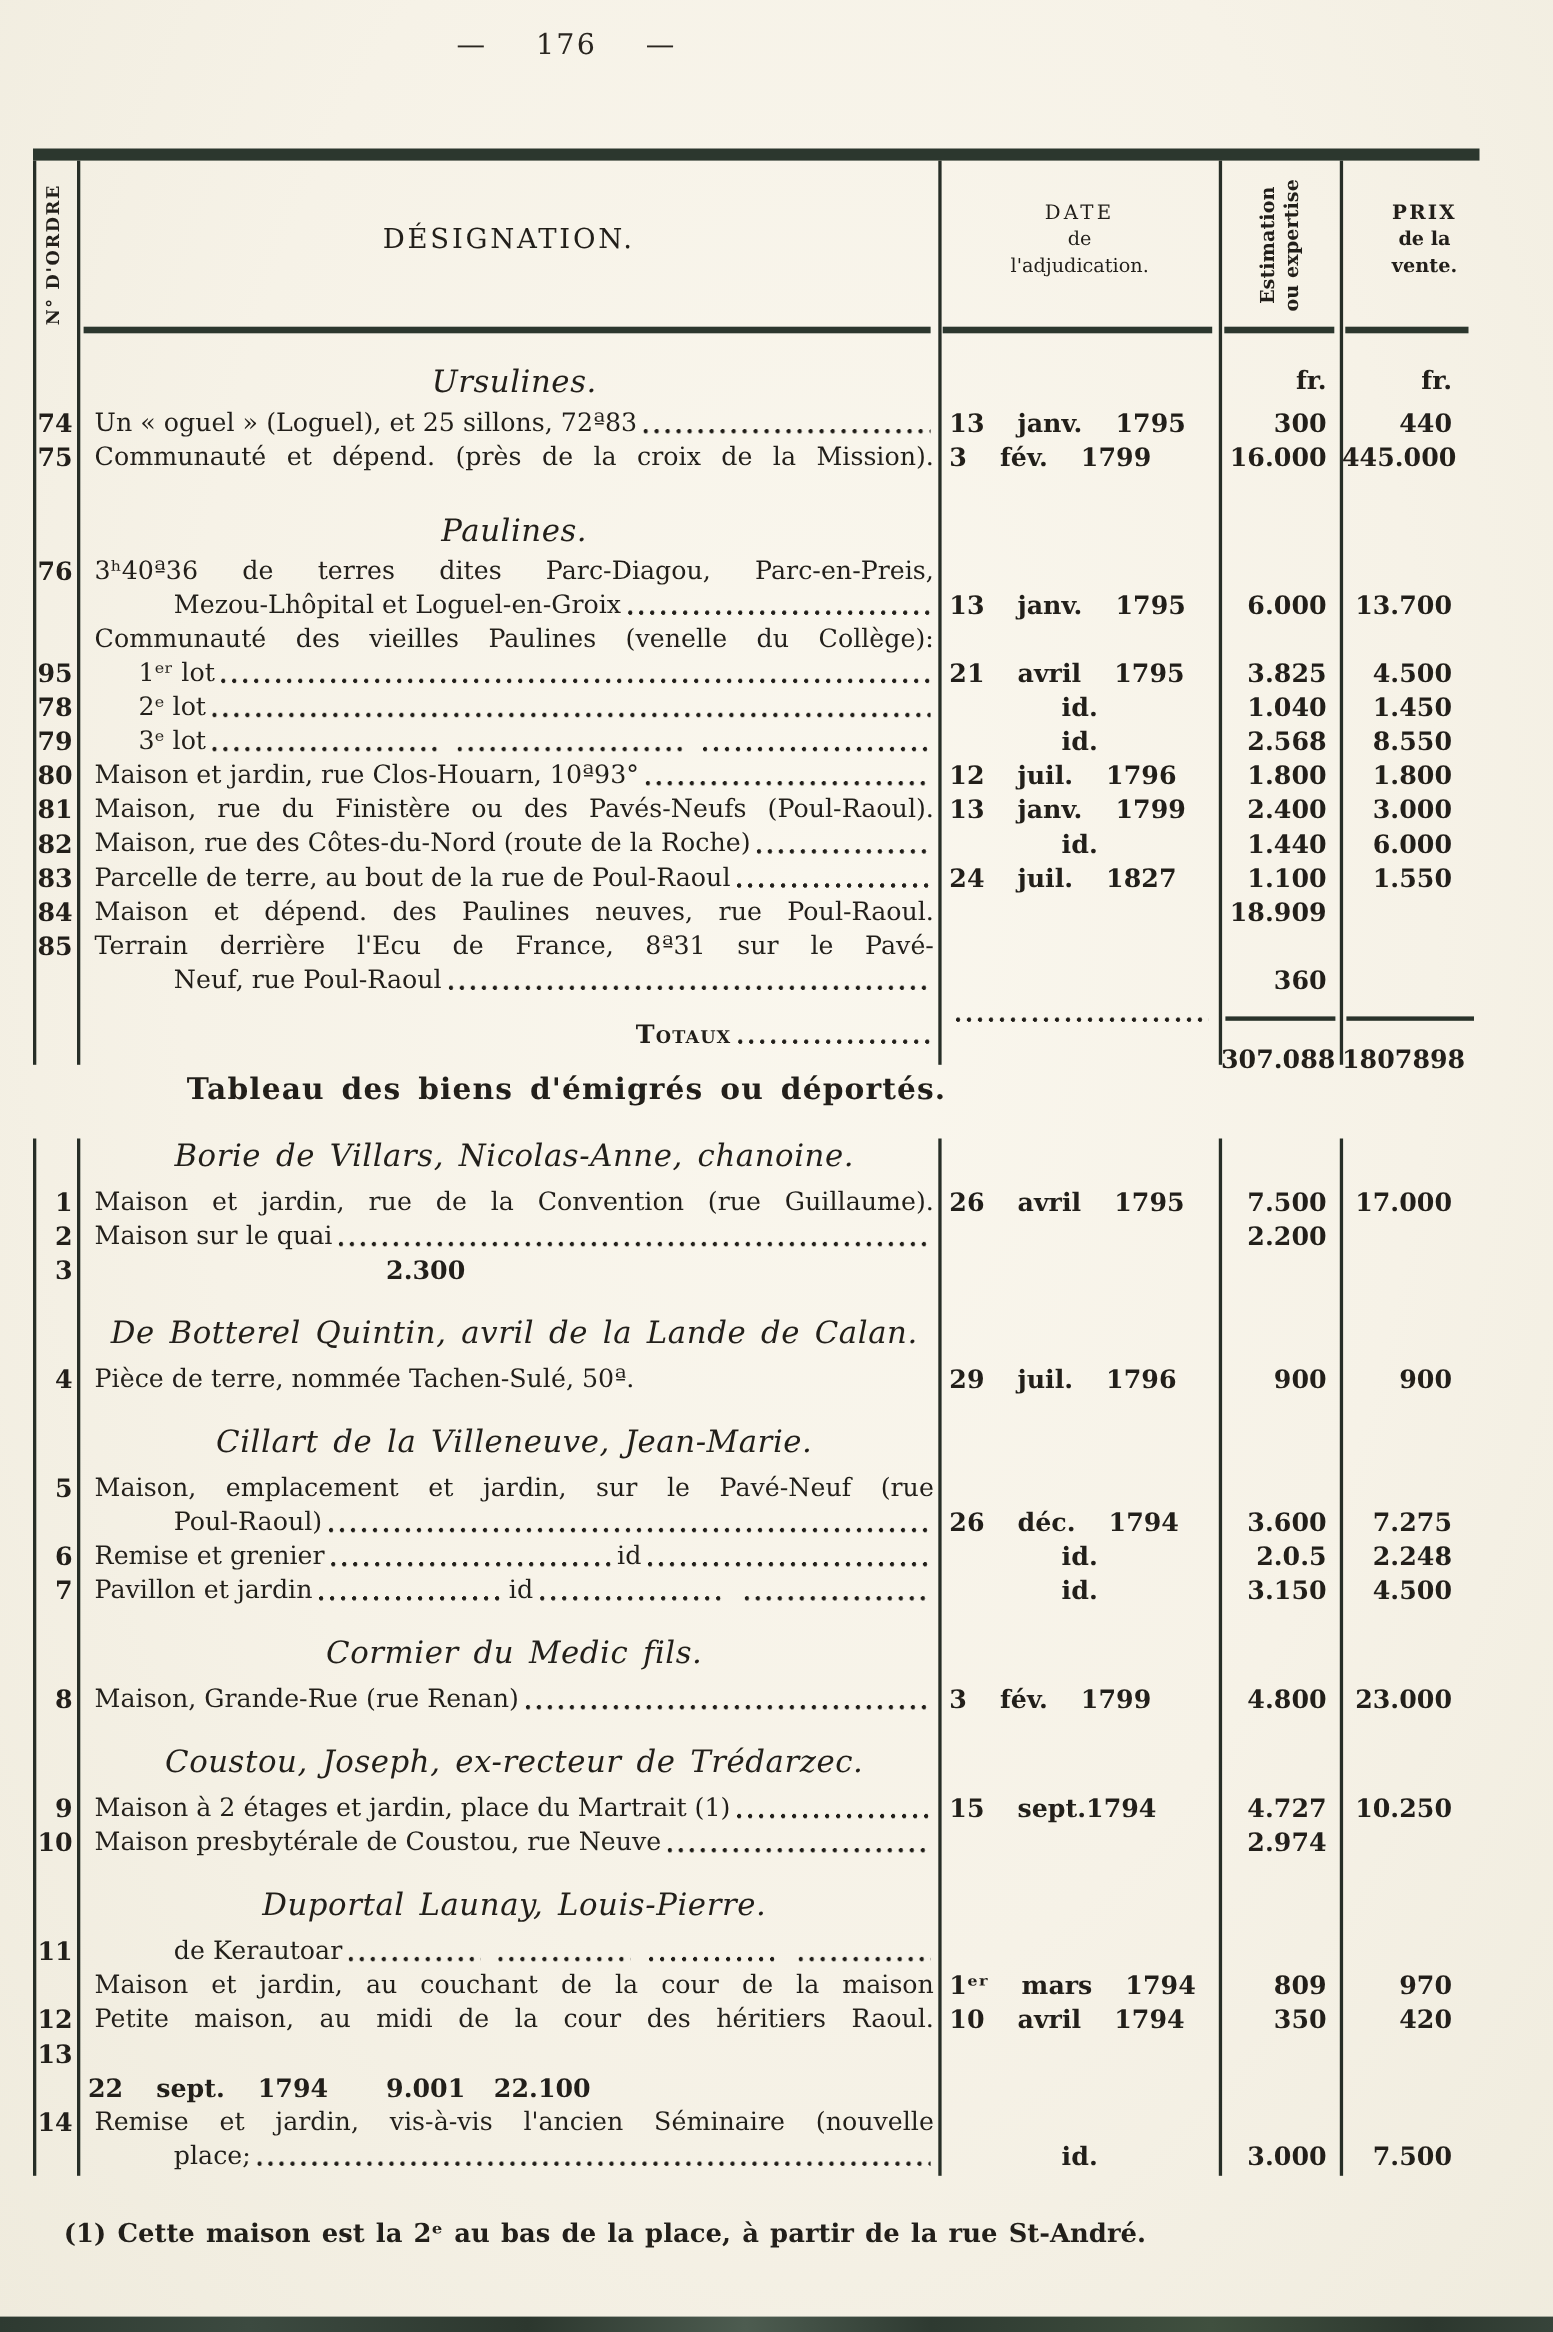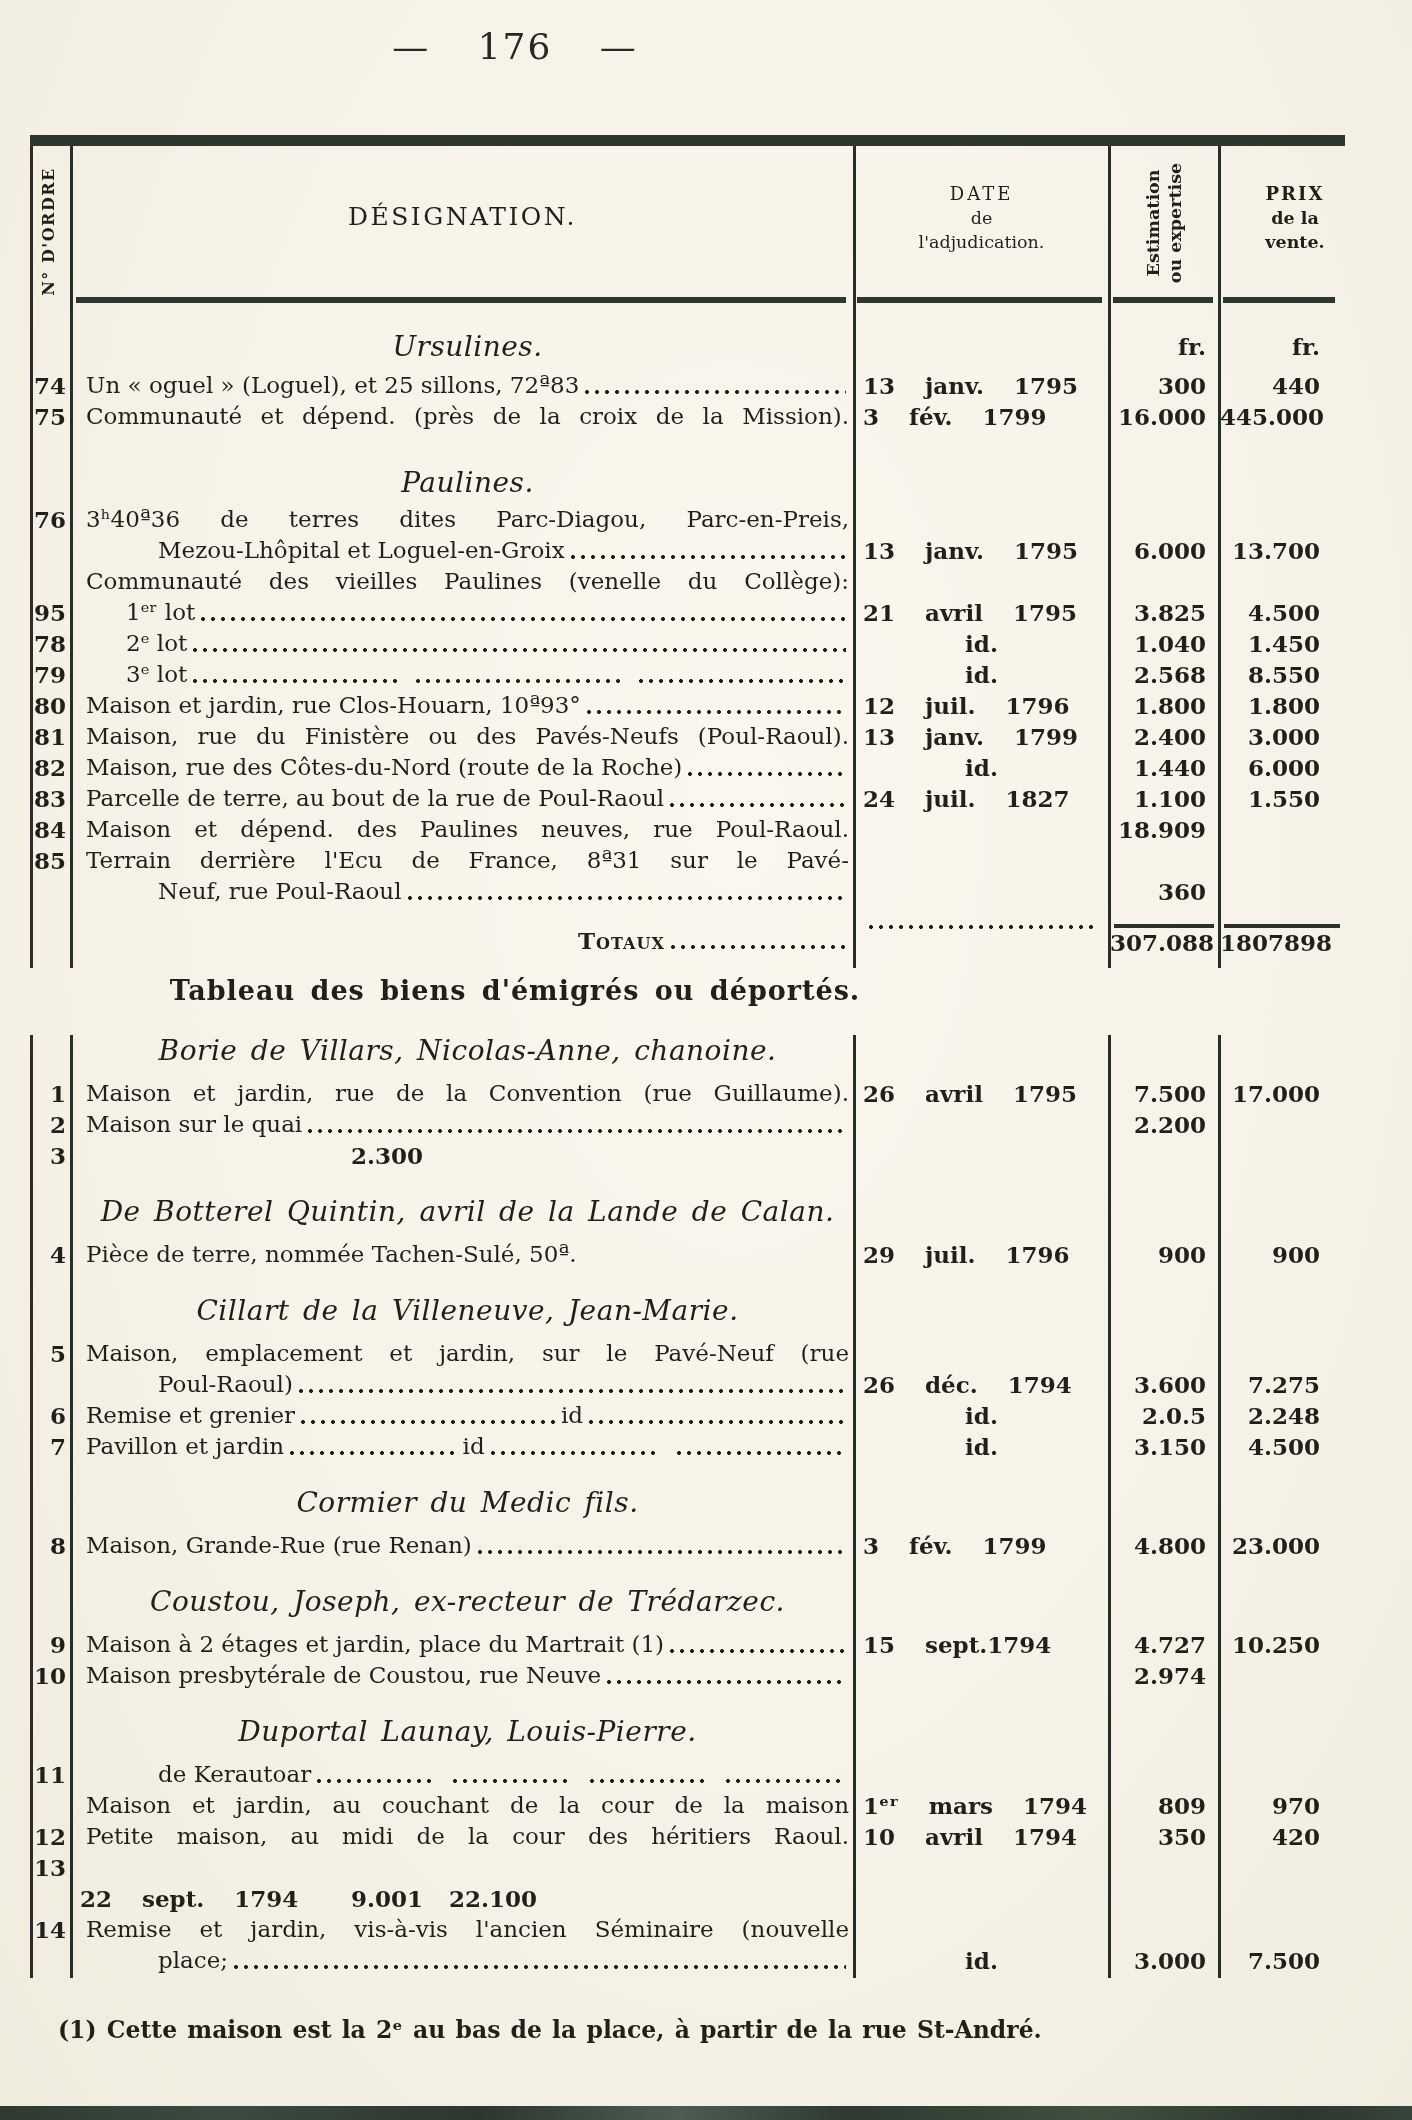--- a/index.html
+++ b/index.html
@@ -4,21 +4,21 @@
 <style>
   html,body { margin:0; padding:0; background:#e8e4d6; }
   .page {
     position:relative; width:1412px; height:2120px; overflow:hidden;
     background: radial-gradient(ellipse at 52% 38%, #faf7ee 0%, #f6f2e7 55%, #efebdd 100%);
     font-family:"DejaVu Serif","DejaVu Sans",serif;
     color:#221f1a;
   }
   .page-number {
     position:absolute; left:0; top:26px; width:1030px; text-align:center;
-    font-size:36px; word-spacing:34px; letter-spacing:2px; color:#2a2620;
+    font-size:26px; word-spacing:34px; letter-spacing:2px; color:#2a2620;
   }
   .rule-top { position:absolute; left:30px; top:135px; width:1315px; height:11px; background:#2c372e; }
   .vrule { position:absolute; width:3px; background:#272e27; }
   .hseg { position:absolute; top:297px; height:6px; background:#2c372e; }
 
   .vert-wrap { position:absolute; display:flex; align-items:center; justify-content:center; }
   .vert { transform:rotate(-90deg); white-space:nowrap; text-align:center; }
   .order-hdr { font-size:16px; font-weight:bold; letter-spacing:1.5px; }
   .est-hdr div { font-size:17.5px; font-weight:bold; line-height:22px; }
 
@@ -61,21 +61,21 @@
   .heading .desig { text-align:center; text-align-last:center; font-style:italic; font-size:28px; letter-spacing:0.5px; word-spacing:4px; }
   #t1 .heading { margin-top:28px; min-height:44px; align-items:center; }
   #t1 .heading:first-child { margin-top:0; min-height:48px; padding-top:4px; }
   #t2 .heading { margin-top:25px; margin-bottom:12px; min-height:30px; }
   #t2 .heading:first-child { margin-top:0; }
 
   .totals { margin-top:18px; min-height:36px; }
   .totals .desig { display:flex; padding-left:506px; align-items:flex-end; }
   .tot-label { font-variant:small-caps; font-weight:bold; letter-spacing:1px; line-height:31px; }
   .totals .date { display:flex; padding:0 8px; }
-  .totals .est, .totals .prix { position:relative; padding-top:2px;text-align:center; }
+  .totals .est, .totals .prix { position:relative; padding-top:23px;text-align:center; }
   .totals .est::before  { content:""; position:absolute; top:-1px; left:4px;  right:6px;  height:4px; background:#2a332b; }
   .totals .prix::before { content:""; position:absolute; top:-1px; left:4px;  right:58px; height:4px; background:#2a332b; }
 
   .t2-title {
     position:absolute; left:0; top:975px; width:1030px; text-align:center;
     font-size:27px; font-weight:bold; letter-spacing:1px; word-spacing:5px;
   }
   .footnote {
     position:absolute; left:58px; top:2016px; width:1200px;
     font-size:23.5px; font-weight:bold; word-spacing:2px;

